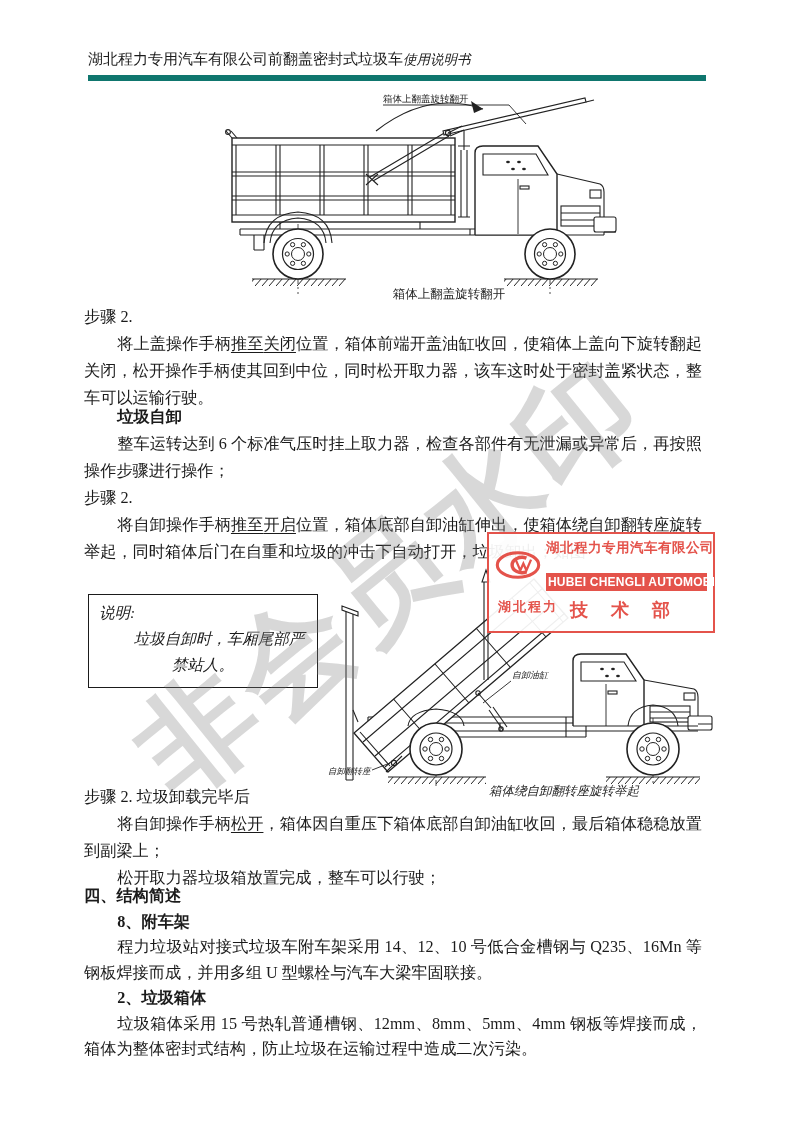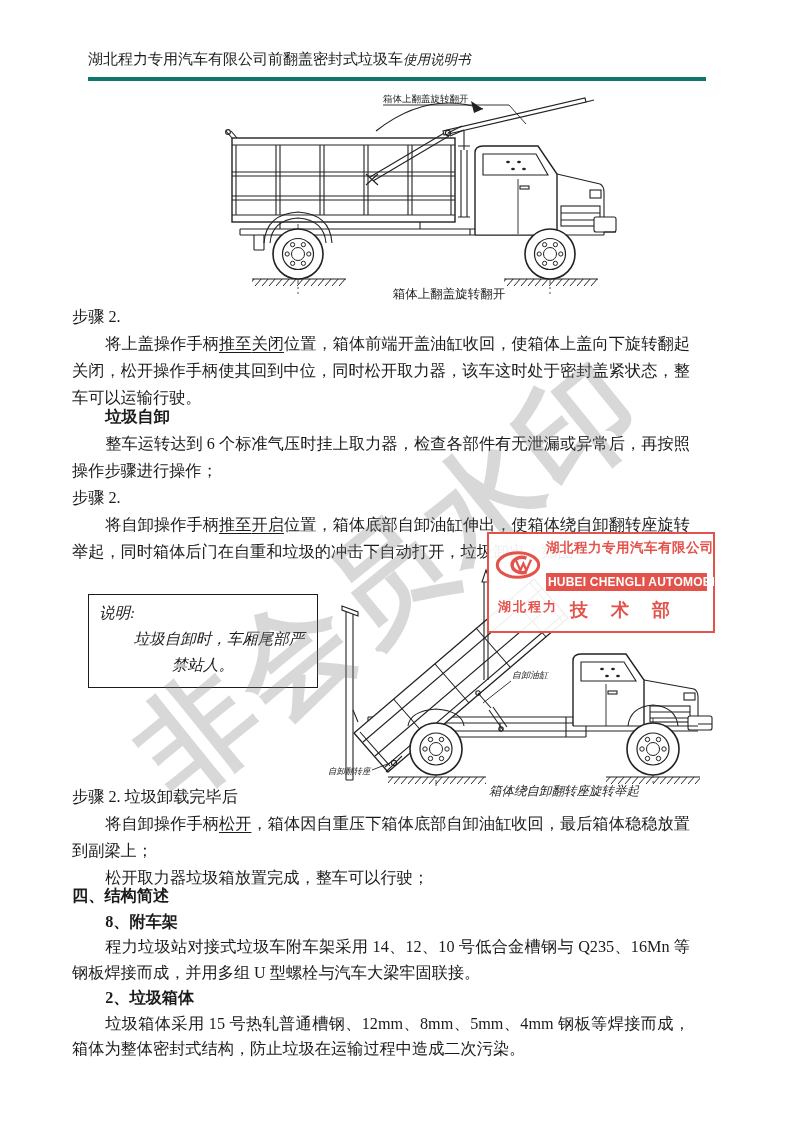--- a/index.html
+++ b/index.html
@@ -3,25 +3,25 @@
 <meta charset="utf-8">
 <style>
   :root{ --ink:#1b1b1b; --line:#232323; --red:#e4534b; }
   *{box-sizing:border-box;}
   html,body{margin:0;padding:0;background:#888;}
   .page{position:relative;width:793px;height:1122px;margin:0 auto;background:#ffffff;
         font-family:"Liberation Serif","DejaVu Serif",serif;color:var(--ink);overflow:hidden;}
 
   
   .doc-header{position:absolute;left:88px;top:50px;width:618px;height:31px;
-              border-bottom:4px solid #0f766e;font-size:15px;white-space:nowrap;}
+              border-bottom:6px solid #0f766e;font-size:15px;white-space:nowrap;}
   .title-suffix{font-size:13.5px;font-style:italic;}
 
   
-  .tb{position:absolute;left:72px;width:618px;font-size:16.2px;line-height:27px;
+  .tb{position:absolute;left:84px;width:618px;font-size:16.2px;line-height:27px;
       text-align:justify;color:var(--ink);z-index:2;}
   .tb p{margin:0;}
   .para{text-indent:2.05em;}
   .stepline{text-indent:0;}
   .bold{font-weight:bold;}
   .indent1{padding-left:2.05em;}
   .ul{text-decoration:underline;text-underline-offset:3px;}
   .sec4{line-height:25.5px;}
 
   

